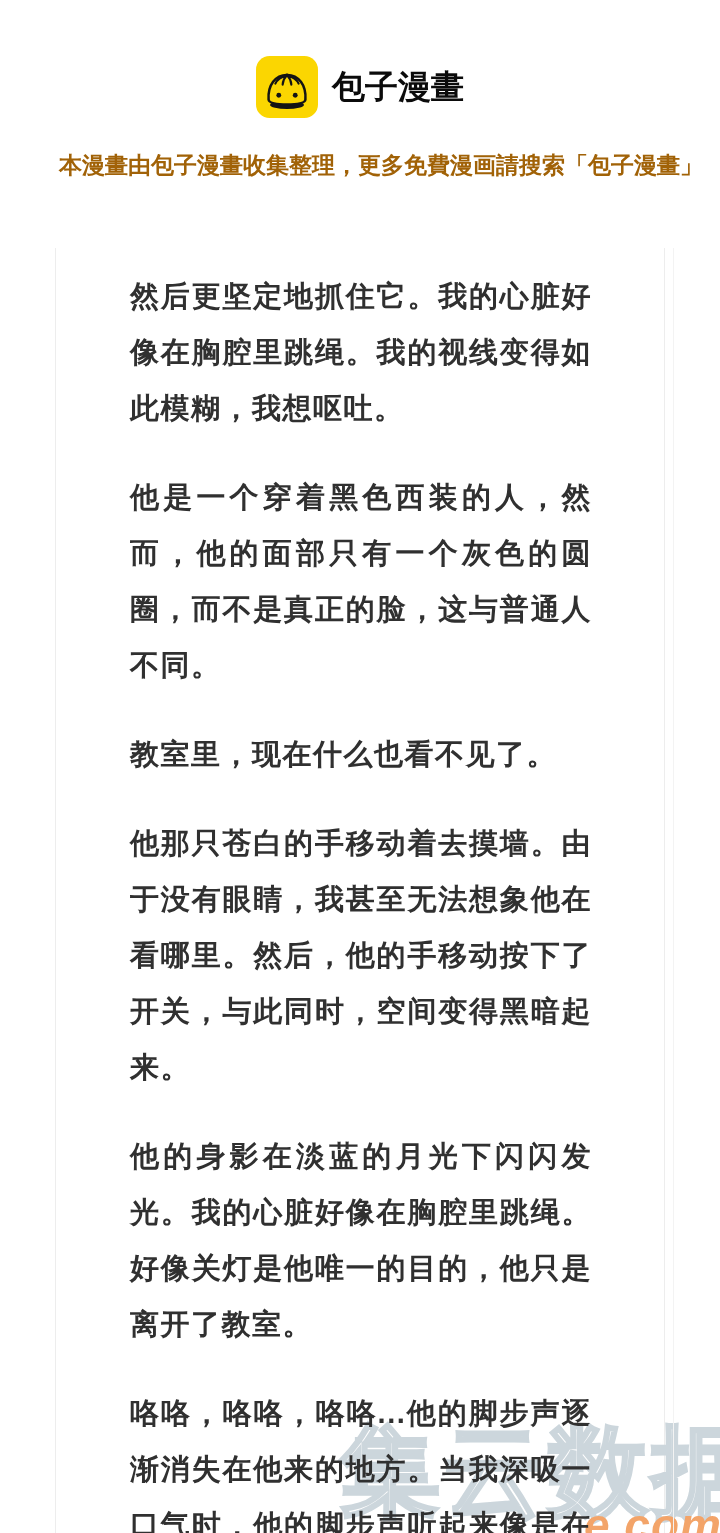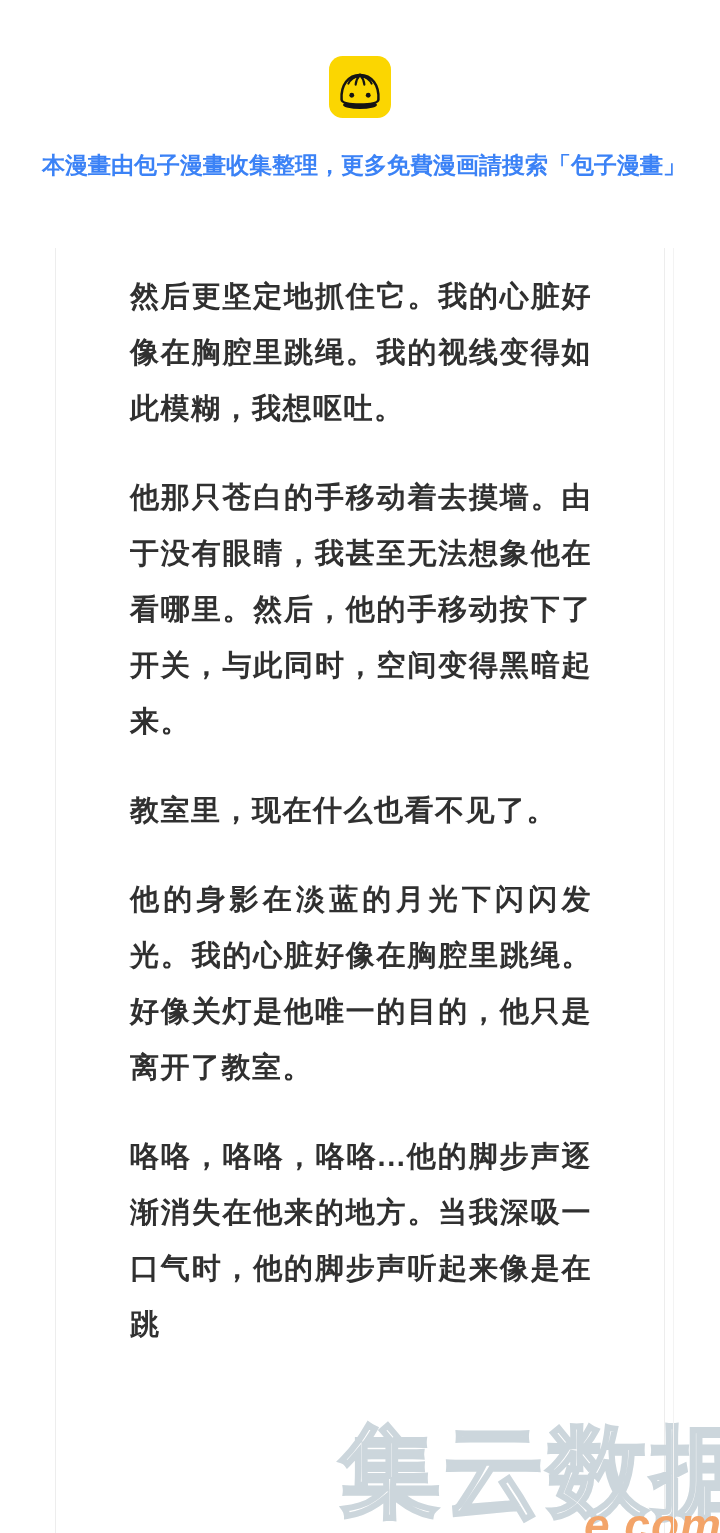--- a/index.html
+++ b/index.html
@@ -11,22 +11,22 @@
   
   .logo-row{
     display:flex;align-items:center;justify-content:center;gap:14px;
     padding-top:56px;
   }
   .logo-icon{display:block;line-height:0;}
   .logo-title{
     font-size:33px;font-weight:700;color:#0b0b0b;letter-spacing:0px;
   }
   .notice{
-    margin-top:32px;
-    font-size:23px;font-weight:700;color:#3b82f6;letter-spacing:0px;
+    margin-top:32px;text-align:center;
+    font-size:23px;font-weight:700;color:#a16207;letter-spacing:0px;
     white-space:nowrap;
     margin-left:42px;
   }
   
   .comic-page{
     position:absolute;left:55px;top:248px;width:610px;height:1285px;
     box-sizing:border-box;
     border-left:1px solid #ededed;border-right:1px solid #ededed;
     padding:20px 72px 0 74px;
     background:#ffffff;
@@ -70,28 +70,30 @@
         <ellipse cx="32" cy="50.5" rx="17.5" ry="4.2" style="fill:var(--logo-outline,#141414);"></ellipse>
         <path d="M13,45 C12,30 20,19.5 32,19.5 C44,19.5 52,30 51,45
                  C50.5,48.5 44,50 32,50 C20,50 13.5,48.5 13,45 Z" style="fill:var(--logo-yellow,#fbd601);stroke:var(--logo-outline,#141414);stroke-width:2.6;stroke-linejoin:round;"></path>
         <path d="M31,20.5 q-8,1.5 -11,8 M31.5,20.5 q-3.5,3.5 -4,9
                  M32.5,20.5 q3.5,3.5 4,9 M33,20.5 q8,1.5 11,8
                  M28,21.5 q4,-4.5 8,0" style="fill:none;stroke:var(--logo-outline,#141414);stroke-width:2.2;stroke-linecap:round;"></path>
         <circle cx="23.5" cy="40.5" r="2.5" style="fill:var(--logo-outline,#141414);"></circle>
         <circle cx="40.5" cy="40.5" r="2.5" style="fill:var(--logo-outline,#141414);"></circle>
       </svg>
     </span>
+    <span class="logo-title">包子漫畫</span>
   </div>
   <div class="notice">本漫畫由包子漫畫收集整理，更多免費漫画請搜索「包子漫畫」</div>
 </header>
 
 <div class="comic-page">
   <div class="watermark">集云数据</div>
   <div class="url-mark">e.com</div>
 
   <p class="para">然后更坚定地抓住它。我的心脏好像在胸腔里跳绳。我的视线变得如此模糊，我想呕吐。</p>
+  <p class="para">他是一个穿着黑色西装的人，然而，他的面部只有一个灰色的圆圈，而不是真正的脸，这与普通人不同。</p>
+  <p class="para">教室里，现在什么也看不见了。</p>
   <p class="para">他那只苍白的手移动着去摸墙。由于没有眼睛，我甚至无法想象他在看哪里。然后，他的手移动按下了开关，与此同时，空间变得黑暗起来。</p>
-  <p class="para">教室里，现在什么也看不见了。</p>
   <p class="para">他的身影在淡蓝的月光下闪闪发光。我的心脏好像在胸腔里跳绳。好像关灯是他唯一的目的，他只是离开了教室。</p>
   <p class="para">咯咯，咯咯，咯咯...他的脚步声逐渐消失在他来的地方。当我深吸一口气时，他的脚步声听起来像是在跳</p>
 </div>
 
 <div class="edge-line"></div>
 
 </body></html>

